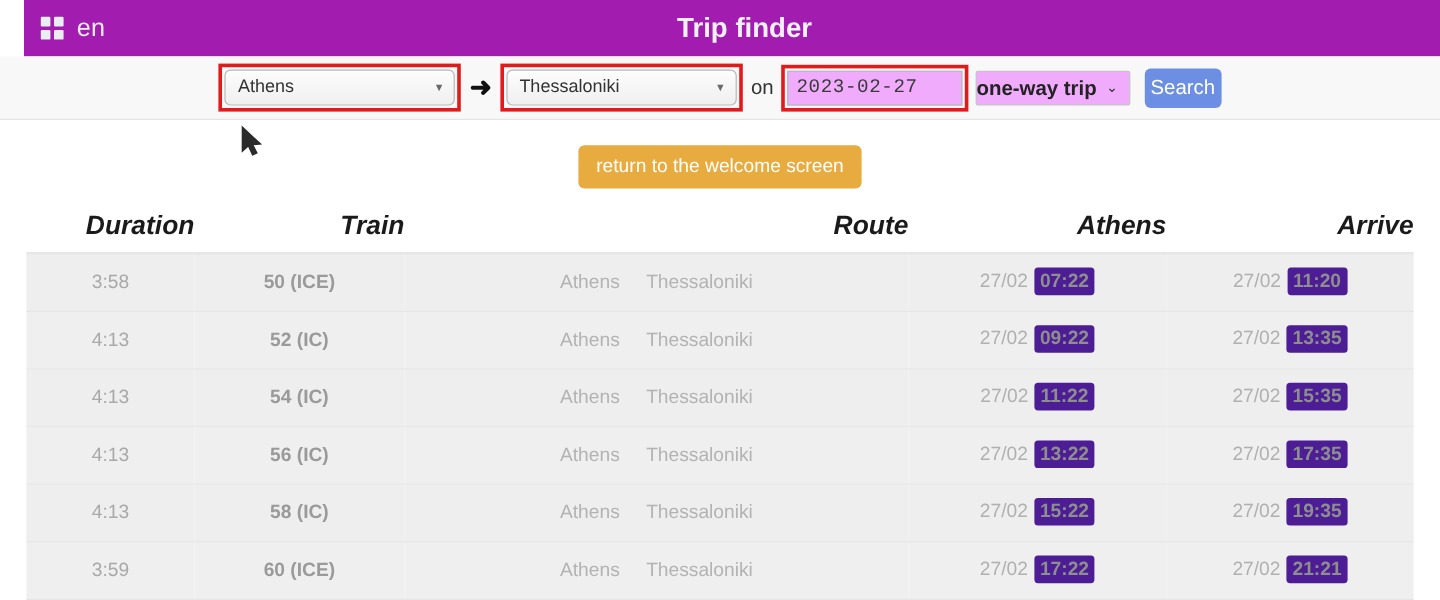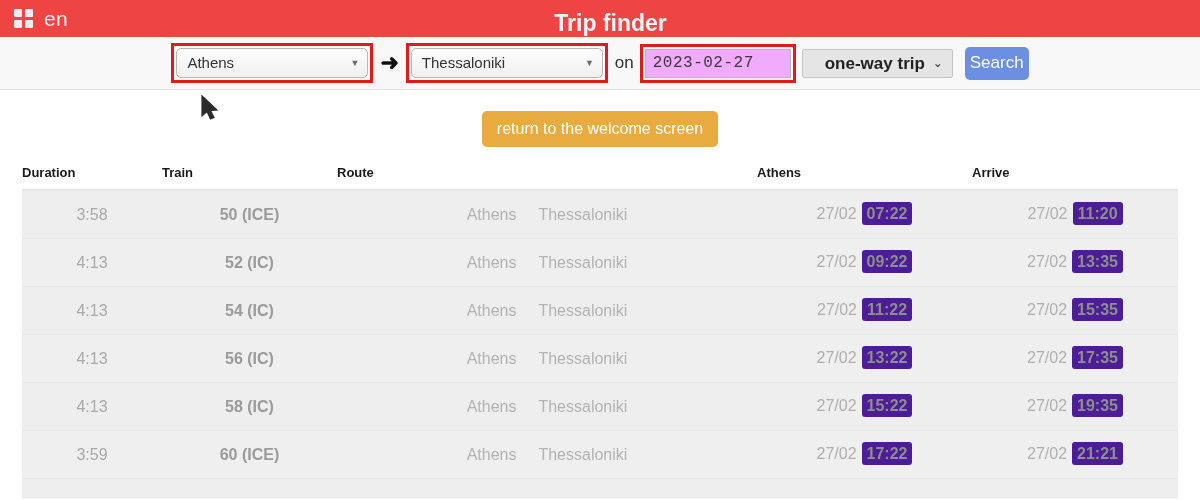--- a/index.html
+++ b/index.html
@@ -7,25 +7,26 @@
     margin: 0; padding: 0;
     width: 1200px; height: 500px;
     overflow: hidden;
     background: #ffffff;
     font-family: "Liberation Sans", sans-serif;
   }
 
   
   #navbar {
     position: relative;
-    height: 37px;
-    background: #ef4444;
+    height: 47px;
+    background: #a21caf;
     display: flex;
     align-items: center;
     padding: 0 14px;
+    margin-left: 20px;
   }
   #lang-group {
     display: flex;
     align-items: center;
     gap: 11px;
     z-index: 2;
   }
   .grid-icon {
     display: grid;
     grid-template-columns: 8px 8px;
@@ -127,26 +128,26 @@
     padding: 0 7px;
     letter-spacing: .5px;
   }
   #triptype-wrap { position: relative; display: inline-flex; align-items: center; margin-left: 6px;}
   #triptype {
     appearance: none;
     -webkit-appearance: none;
     height: 29px;
     border: 1px solid #c4c4c4;
     border-radius: 2px;
-    background: #e5e5e5;
+    background: #f0abfc;
     font-family: "Liberation Sans", sans-serif;
     font-size: 17px;
     font-weight: bold;
     color: #222;
-    padding: 0 26px 0 22px;
+    padding: 0 26px 0 0;
     cursor: pointer;
   }
   #triptype-wrap .caret2 {
     position: absolute; right: 10px; pointer-events: none;
     color: #333; font-size: 12px;
   }
   #search-btn {
     margin-left: 12px;
     height: 33px;
     padding: 0 5px;
@@ -192,26 +193,27 @@
   }
 
   
   #results-wrap { padding: 0 22px; }
   table#results {
     width: 100%;
     border-collapse: collapse;
     table-layout: fixed;
   }
   table#results th {
-    font-size: 13px;
+    font-size: 22px;
     color: #1a1a1a;
     font-weight: bold;
     padding: 0 0 9px 0;
     border-bottom: 2px solid #e6e6e6;
-    text-align: left;
+    text-align: right;
+    font-style: italic;
   }
   table#results td {
     font-size: 16px;
     padding: 9px 0;
     border-bottom: 1px solid #e6e6e6;
     text-align: center;
     vertical-align: middle;
   }
   table#results tbody tr { background: #eeeeee; }
   table#results tbody tr:nth-child(even) { background: #efefef; }

